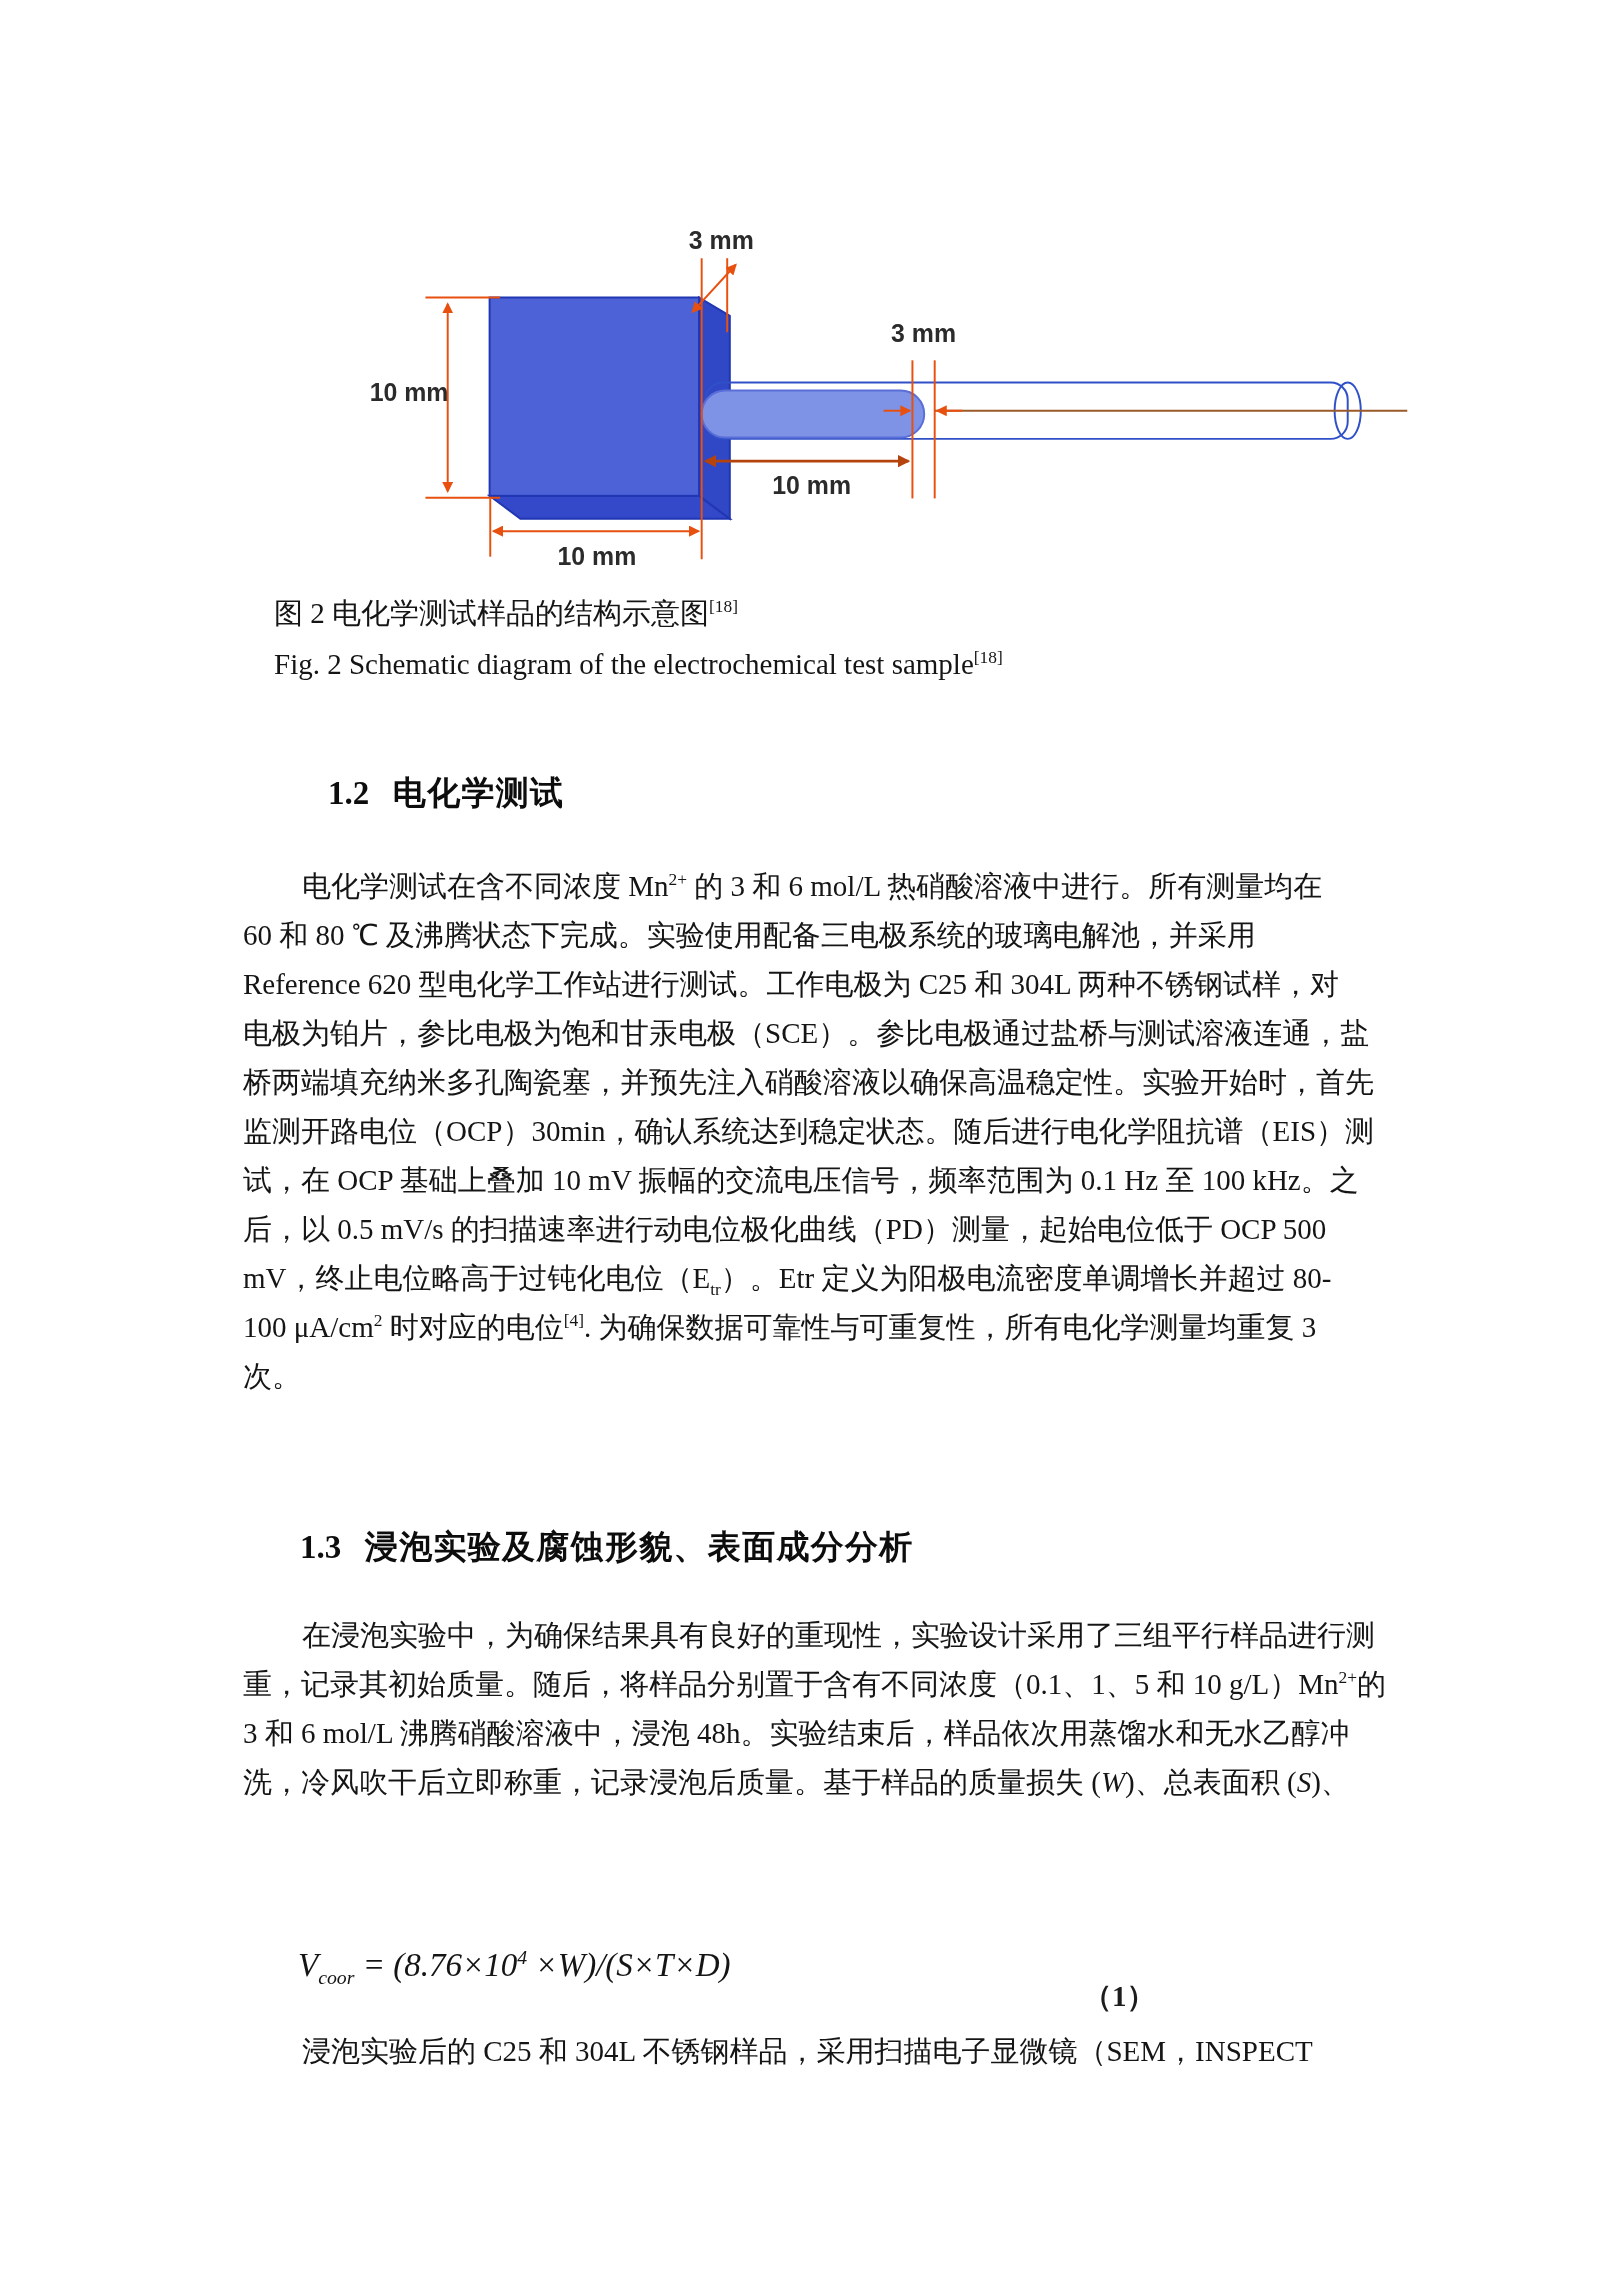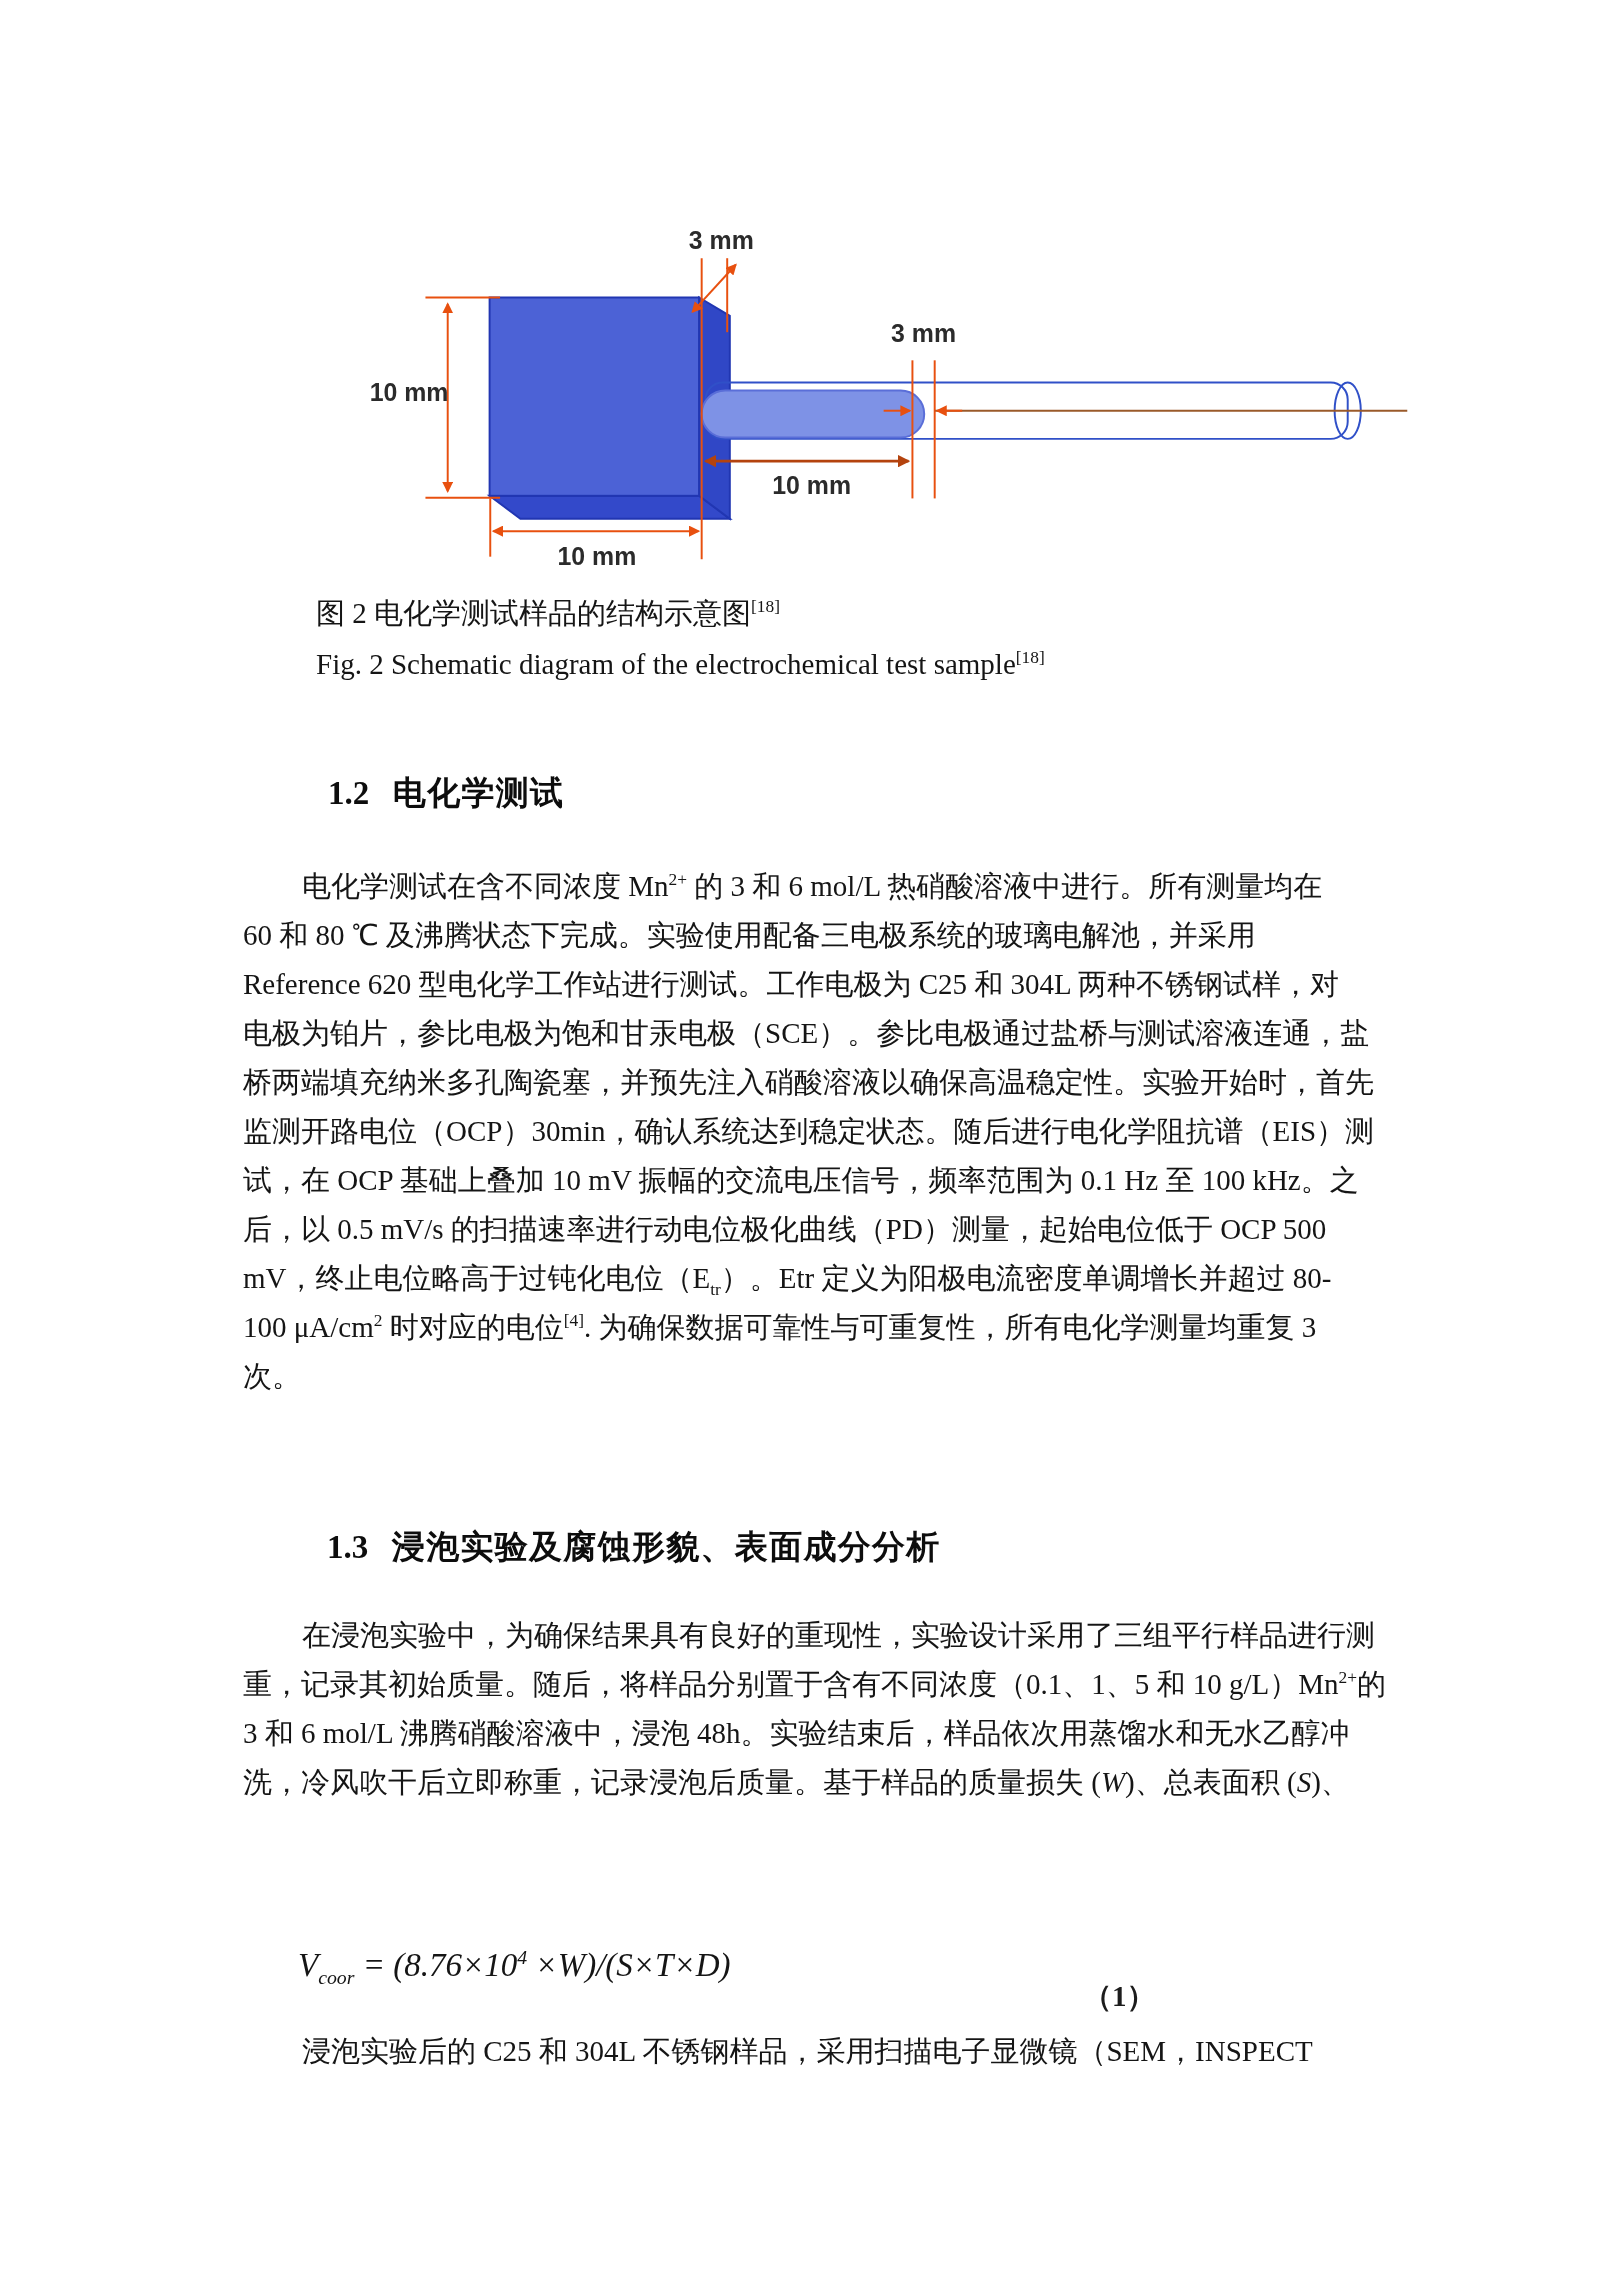--- a/index.html
+++ b/index.html
@@ -8,28 +8,28 @@
     width:1623px; height:2295px; position:relative; overflow:hidden;
     font-family:"Liberation Serif", serif; color:#151515;
   }
   .abs { position:absolute; }
 
   
   #diagram { left:360px; top:190px; }
   #diagram text { font-family:"Liberation Sans", sans-serif; font-weight:bold; font-size:38px; }
 
   
-  .caption { left:274px; font-size:29px; white-space:nowrap;margin-left:42px; }
+  .caption { left:274px; font-size:29px; white-space:nowrap; }
   #cap-zh { top:594px; }
   #cap-en { top:648px; }
 
   
   .heading { left:300px; font-size:33px; font-weight:bold; color:#0d0d0d; white-space:nowrap; }
   #h12 { top:771px;margin-left:28px; }
-  #h13 { top:1525px;margin-left:27px; }
+  #h13 { top:1525px; }
   .heading .num { font-family:"Liberation Serif", serif; }
   .heading .ttl { font-family:"Liberation Sans", sans-serif; margin-left:23.6px; letter-spacing:1.3px; }
 
   
   .para { left:243px; width:1178px; font-size:29px; line-height:49px; }
   #para1 { top:862px; }
   #para2 { top:1611px; }
   #para3 { top:2027px; }
   .para .tline:first-child { text-indent:59px; }
   .tline { white-space:nowrap; }

